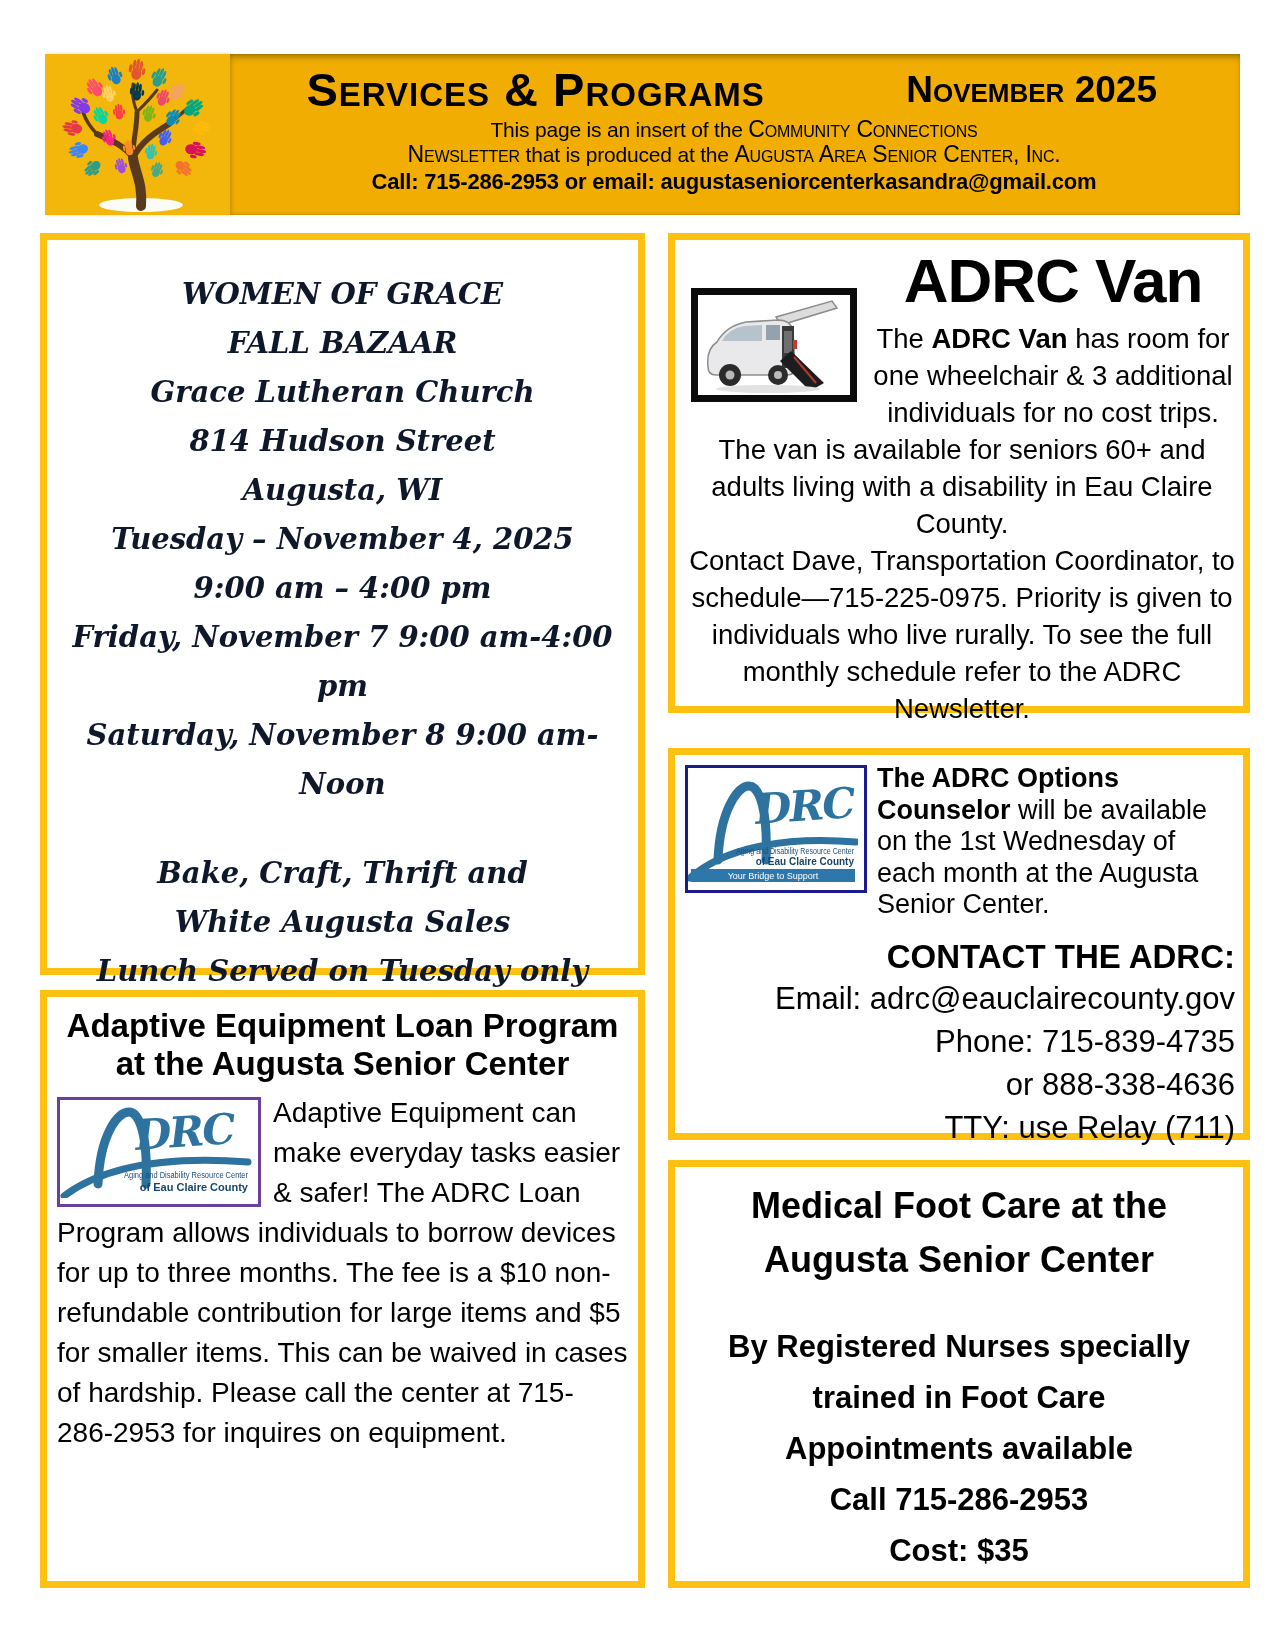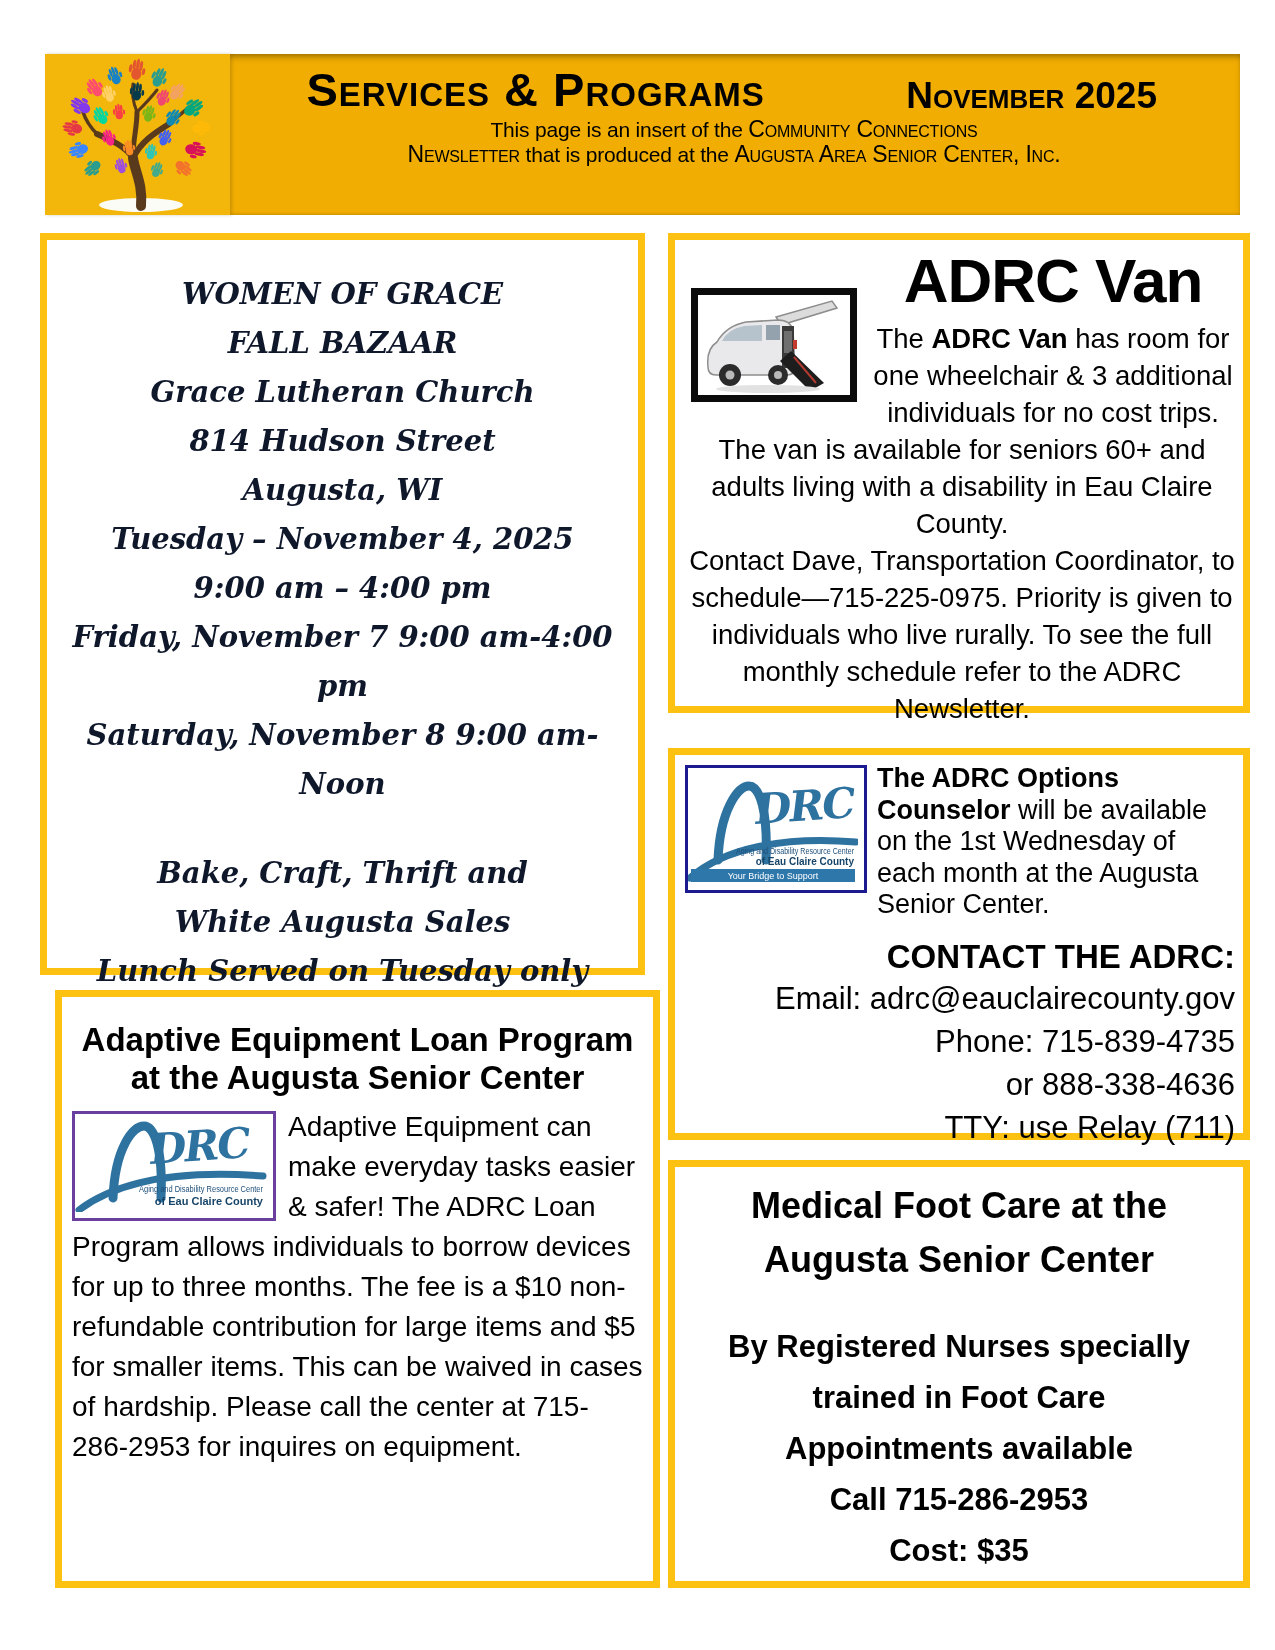--- a/index.html
+++ b/index.html
@@ -7,21 +7,21 @@
         font-family:"Liberation Sans", sans-serif;color:#000;}
 
   
   .band{position:absolute;left:45px;top:54px;width:1195px;height:161px;
         background:#F1AD02;display:flex;
         box-shadow:inset 0 5px 7px -3px rgba(60,45,0,.55), inset 0 -2px 3px -1px rgba(120,90,0,.35);}
   .tree-logo{flex:0 0 185px;height:161px;position:relative;background:#F3B70B;
              box-shadow:inset 0 8px 8px -4px rgba(70,50,10,.6), 2px 0 3px rgba(120,90,0,.3);}
   .tree-logo svg{display:block;width:185px;height:161px;}
   .head-text{flex:1;padding:4px 10px 0 8px;}
-  .row1{display:flex;align-items:flex-end;margin-top:4px;}
+  .row1{display:flex;align-items:center;margin-top:4px;}
   .band-title{width:60%;text-align:center;font-size:47px;font-weight:bold;letter-spacing:1px;
               font-variant:small-caps;}
   .band-issue{width:40%;text-align:center;font-size:37px;font-weight:bold;font-variant:small-caps;}
   .band-sub{text-align:center;font-size:21px;line-height:25px;letter-spacing:-0.2px;}
   .band-sub .caps{font-variant:small-caps;font-size:23px;}
   .band-sub.bold3{font-weight:bold;font-size:22px;margin-top:2px;}
 
   
   .gbox{position:absolute;background:#fff;border:7px solid #FDC112;box-sizing:border-box;}
 
@@ -45,21 +45,21 @@
   .box-options{left:668px;top:748px;width:582px;height:392px;padding:8px 8px 0 10px;}
   .opt-row{display:flex;}
   .adrc-logo{flex:0 0 176px;border:3px solid #1B1B8F;background:#fff;height:122px;margin-top:2px;}
   .adrc-logo svg{display:block;width:170px;height:116px;}
   .opt-text{flex:1;margin-left:10px;font-size:27px;line-height:31.5px;text-align:left;}
   .opt-contact{text-align:right;margin-top:16px;}
   .opt-contact-h{font-size:33px;font-weight:bold;line-height:40px;}
   .opt-cline{font-size:31px;line-height:43px;}
 
   
-  .box-adaptive{left:55px;top:990px;width:605px;height:598px;padding:24px 10px 0 10px;}
+  .box-adaptive{left:40px;top:990px;width:605px;height:598px;padding:10px 10px 0 10px;}
   .adp-title{text-align:center;font-weight:bold;font-size:33px;line-height:38px;}
   .adp-flow{margin-top:10px;font-size:28px;line-height:40px;text-align:left;}
   .adrc-logo2{float:left;width:198px;height:104px;border:3px solid #6B3FA0;background:#fff;
               margin:4px 12px 4px 0;}
   .adrc-logo2 svg{display:block;width:192px;height:98px;}
 
   
   .box-medical{left:668px;top:1160px;width:582px;height:428px;padding-top:12px;text-align:center;
                font-weight:bold;}
   .med-title{font-size:36px;line-height:54px;}
@@ -126,20 +126,21 @@
         </g>
       </svg>
     </div>
     <div class="head-text">
       <div class="row1">
         <div class="band-title">Services &amp; Programs</div>
         <div class="band-issue">November 2025</div>
       </div>
       <div class="band-sub"><span>This page is an insert of the </span><span class="caps">Community Connections</span></div>
       <div class="band-sub"><span class="caps">Newsletter</span><span> that is produced at the </span><span class="caps">Augusta Area Senior Center, Inc.</span></div>
+      <div class="band-sub bold3">Call: 715-286-2953  or email: augustaseniorcenterkasandra@gmail.com</div>
     </div>
   </header>
 
   <section class="gbox box-women">
     <div class="wline">WOMEN OF GRACE</div>
     <div class="wline">FALL BAZAAR</div>
     <div class="wline">Grace Lutheran Church</div>
     <div class="wline">814 Hudson Street</div>
     <div class="wline">Augusta, WI</div>
     <div class="wline">Tuesday – November 4, 2025</div>

